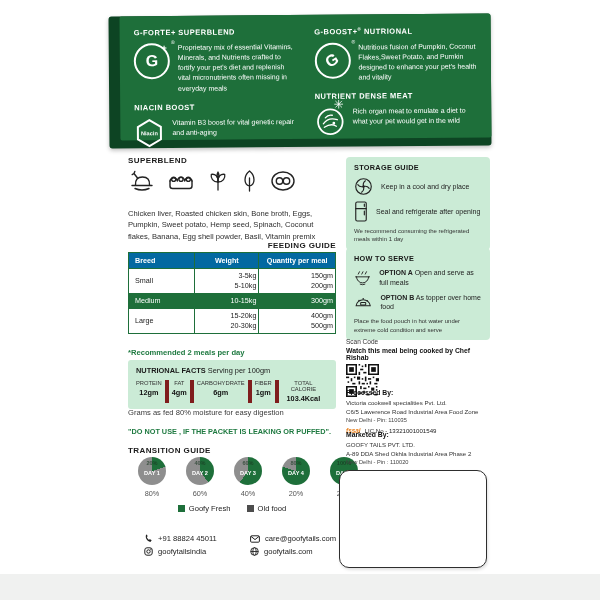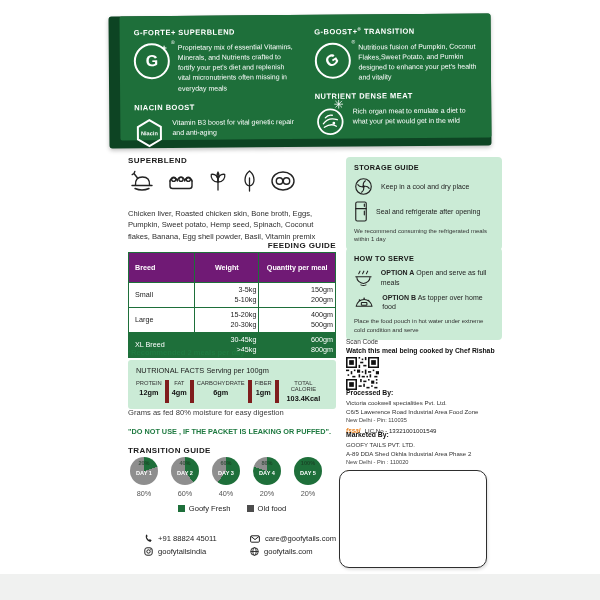--- a/index.html
+++ b/index.html
@@ -27,59 +27,59 @@
   .flake{position:absolute;top:-7px;right:2px;}
 
   
   .leftcol{position:absolute;left:128px;top:156px;width:208px;}
   .lc{position:absolute;left:0;width:208px;}
   .h-section{font-size:8px;font-weight:bold;letter-spacing:.4px;color:#1b1b1b;}
   .ing-icons{display:flex;gap:11px;align-items:center;}
   .ing-text{font-size:7.6px;line-height:1.5;color:#2d2d2d;}
 
   table.feed{width:100%;border-collapse:collapse;border:1.6px solid #1e6f3a;}
-  .feed th{background:#701a75;color:#fff;font-size:7.2px;font-weight:bold;padding:10px 2px;
+  .feed th{background:#0369a1;color:#fff;font-size:7.2px;font-weight:bold;padding:3px 2px;
            border:1px solid #1e6f3a;text-align:center;}
   .feed th.l,.feed td.l{text-align:left;padding-left:6px;}
   .feed td{font-size:7.2px;padding:2px;border:1px solid #1e6f3a;text-align:right;
            white-space:pre-line;line-height:1.4;color:#222;}
   .feed tr.green td{background:#1e6f3a;color:#fff;}
 
   .note-green{color:#1f7a41;font-weight:bold;font-size:7.6px;}
 
   .nutri{background:#cbebd6;border-radius:3px;padding:6px 8px;box-sizing:border-box;}
   .nutri-title-row{font-size:7.4px;margin-bottom:5px;color:#1b1b1b;}
-  .nutri-title{font-weight:normal;}
+  .nutri-title{font-weight:bold;}
   .nutri-items{display:flex;justify-content:flex-start;}
   .nutri-item{text-align:center;padding:0 3px;border-left:4px solid #7f1d1d;}
   .nutri-item:first-child{border-left:none;padding-left:0;}
   .nutri-label{font-size:5.8px;color:#333;margin-bottom:2px;}
   .nutri-value{font-size:7.3px;font-weight:bold;color:#111;}
 
   .moist{font-size:7.6px;color:#3a3a3a;}
   .warn{font-size:7.3px;font-weight:bold;color:#1f7a41;}
 
-  .trans-circles{display:flex;gap:13px;margin-left:2px;}
+  .trans-circles{display:flex;gap:20px;margin-left:10px;}
   .day{width:28px;text-align:center;}
   .pie{width:28px;height:28px;border-radius:50%;position:relative;}
   .pie .ptop{position:absolute;top:3px;left:0;right:0;font-size:5.6px;font-weight:bold;
              color:#17351f;opacity:.7;text-align:center;}
   .pie .pday{position:absolute;top:13px;left:0;right:0;font-size:5.6px;font-weight:bold;
              color:#fff;text-align:center;}
   .old{font-size:7.3px;color:#555;margin-top:4px;}
   .legend{display:flex;gap:16px;justify-content:center;align-items:center;font-size:7.6px;color:#222;}
   .sw{width:7px;height:7px;display:inline-block;margin-right:4px;vertical-align:-1px;}
   .sw.green{background:#1e6f3a;}.sw.gray{background:#4d4d4d;}
 
   .contact{display:grid;grid-template-columns:100px auto;gap:4px 6px;font-size:7.6px;color:#222;}
   .citem{display:flex;align-items:center;gap:5px;}
 
   
   .rightcol{position:absolute;left:346px;top:155px;width:144px;}
-  .rc{position:absolute;left:0;width:156px;box-sizing:border-box;}
+  .rc{position:absolute;left:0;width:144px;box-sizing:border-box;}
   .gbox{background:#cbebd6;border-radius:4px;padding:6px 8px;}
   .gbox h4{font-size:7.3px;font-weight:bold;margin:0 0 5px;color:#161616;letter-spacing:.3px;}
   .gitem{display:flex;gap:8px;align-items:center;margin-bottom:5px;}
   .gitem .txt{font-size:7px;line-height:1.4;color:#222;}
   .opt{font-weight:bold;}
   .gnote{font-size:6px;line-height:1.4;color:#333;margin-top:1px;}
 
   .scan-title{font-size:6.5px;color:#333;margin-bottom:2px;}
   .scan-sub{font-size:6.8px;font-weight:bold;color:#111;margin-bottom:3px;}
 
@@ -121,21 +121,21 @@
               </svg>
             </div>
             <div class="gbody">Vitamin B3 boost for vital genetic repair and anti-aging</div>
           </div>
         </div>
       </div>
 
       <div class="gcol">
         <div class="gtitle">
           <span>G-BOOST+</span><sup>®</sup>
-          <span>TRANSITION</span>
+          <span>NUTRIONAL</span>
         </div>
         <div class="grow">
           <div class="glogo">
             <span class="tilt">G</span>
             <span class="reg">®</span>
           </div>
           <div class="gbody">Nutritious fusion of Pumpkin, Coconut Flakes,Sweet Potato, and Pumkin designed to enhance your pet's health and vitality</div>
         </div>
         <div class="gsub">
           <div class="gtitle">NUTRIENT DENSE MEAT</div>
@@ -224,33 +224,31 @@
         <th>Weight</th>
         <th>Quantity per meal</th>
       </tr>
       <tr>
         <td class="l">Small</td>
         <td>3-5kg
 5-10kg</td>
         <td>150gm
 200gm</td>
       </tr>
+      <tr class="green">
+        <td class="l">Medium</td>
+        <td>10-15kg</td>
+        <td>300gm</td>
+      </tr>
       <tr>
         <td class="l">Large</td>
         <td>15-20kg
 20-30kg</td>
         <td>400gm
 500gm</td>
-      </tr>
-      <tr class="green">
-        <td class="l">XL Breed</td>
-        <td>30-45kg
-&gt;45kg</td>
-        <td>600gm
-800gm</td>
       </tr>
     </tbody>
       </table>
 
     <div class="lc note-green" style="top:192px;">*Recommended 2 meals per day</div>
 
     <div class="lc nutri" style="top:204px;">
       <div class="nutri-title-row">
         <span class="nutri-title">NUTRIONAL FACTS</span>
         <span>Serving per 100gm</span>

